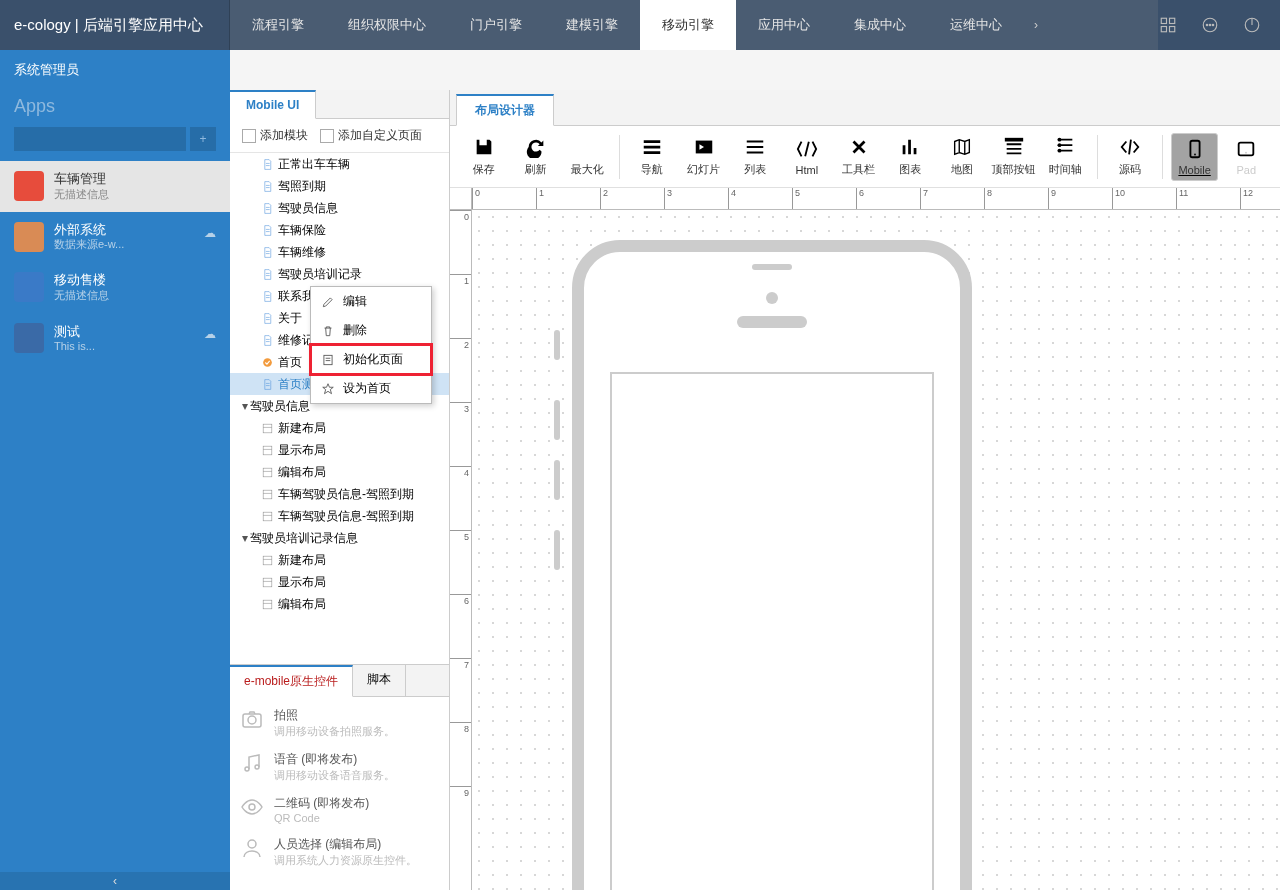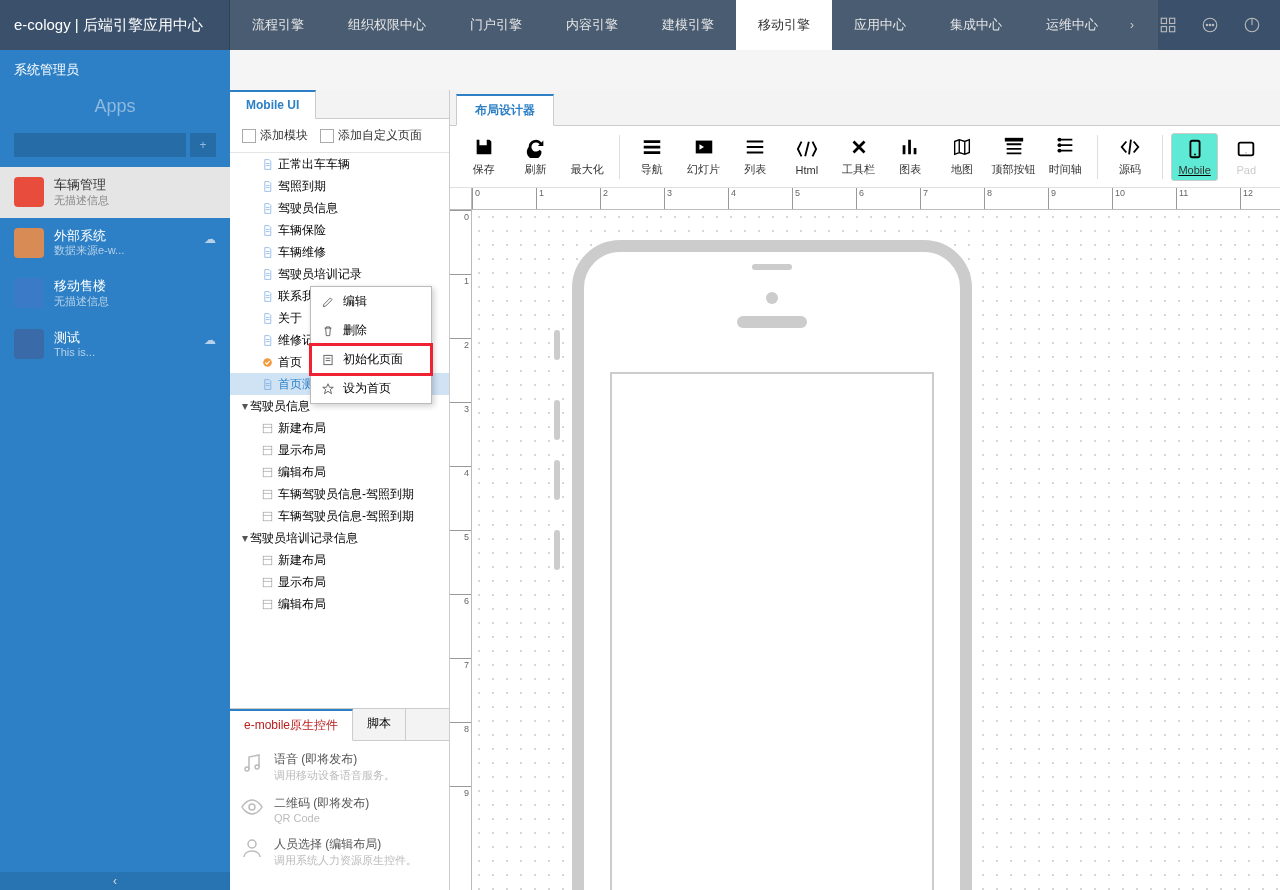--- a/index.html
+++ b/index.html
@@ -21,21 +21,21 @@
 .subbar{height:40px;display:flex;align-items:stretch;}
 .subleft{width:230px;background:#2d80c6;color:#fff;display:flex;align-items:center;padding-left:14px;font-size:13px;}
 .subright{flex:1;background:#fff;display:flex;align-items:center;border-bottom:1px solid #ddd;}
 .subright .sn{padding:0 22px;color:#333;height:40px;line-height:40px;cursor:pointer;font-size:13px;}
 
 
 .main{display:flex;height:calc(100% - 90px);}
 
 
 .sidebar{width:230px;background:#2d80c6;display:flex;flex-direction:column;position:relative;}
-.appsHead{padding:6px 14px 16px;color:#8fb9de;font-size:18px;font-family:Arial;text-align:center;}
+.appsHead{padding:6px 14px 10px;color:#8fb9de;font-size:18px;font-family:Arial;}
 .appsSearch{padding:0 14px 10px;display:flex;}
 .appsSearch .inp{flex:1;background:rgba(0,0,0,0.15);border:none;height:24px;}
 .appsSearch .add{width:26px;height:24px;background:rgba(0,0,0,0.15);margin-left:4px;display:flex;align-items:center;justify-content:center;color:#8fb9de;cursor:pointer;}
 .appList{}
 .appItem{display:flex;align-items:center;padding:10px 14px;cursor:pointer;position:relative;}
 .appItem.sel{background:#e5e5e5;}
 .appItem .aicon{width:30px;height:30px;border-radius:4px;margin-right:10px;display:flex;align-items:center;justify-content:center;}
 .appItem .atitle{color:#fff;font-size:13px;line-height:1.2;}
 .appItem.sel .atitle{color:#333;}
 .appItem .adesc{color:#b6d1e8;font-size:11px;}
@@ -75,21 +75,21 @@
 
 
 .designer{flex:1;background:#fff;display:flex;flex-direction:column;position:relative;overflow:hidden;}
 .dtabs{display:flex;border-bottom:1px solid #ccc;background:#f3f3f3;}
 .dtabs .dt{padding:6px 18px;background:#fff;border:1px solid #ccc;border-bottom:1px solid #fff;color:#2d80c6;font-weight:bold;cursor:pointer;margin:4px 0 -1px 6px;border-top:2px solid #2d80c6;}
 .dtoolbar{display:flex;align-items:center;padding:6px 10px;border-bottom:1px solid #e0e0e0;background:#fff;gap:4px;flex-wrap:nowrap;}
 .dtool{display:flex;flex-direction:column;align-items:center;width:48px;padding:4px 0;cursor:pointer;}
 .dtool svg{width:22px;height:22px;fill:#000;}
 .dtool .dl{font-size:11px;color:#333;margin-top:4px;}
 .dtool.sep{width:1px;height:44px;background:#ddd;padding:0;margin:0 4px;}
-.dtool.sel{background:#5eead4;border:1px solid #ccc;border-radius:3px;text-decoration:underline;}
+.dtool.sel{background:#a3a3a3;border:1px solid #ccc;border-radius:3px;text-decoration:underline;}
 .dtool.dis svg{fill:#ccc;}
 .dtool.dis .dl{color:#ccc;}
 .dcanvasWrap{flex:1;position:relative;overflow:hidden;}
 .ruler-h{position:absolute;top:0;left:22px;right:0;height:22px;background:#fff;border-bottom:1px solid #bbb;}
 .ruler-h .rgrad{position:absolute;top:0;bottom:0;border-left:1px solid #999;font-size:9px;padding-left:2px;color:#666;}
 .ruler-v{position:absolute;top:22px;left:0;width:22px;bottom:0;background:#fff;border-right:1px solid #bbb;}
 .ruler-v .rgrad{position:absolute;left:0;right:0;border-top:1px solid #999;font-size:9px;padding-top:1px;text-align:right;padding-right:2px;color:#666;}
 .ruler-corner{position:absolute;top:0;left:0;width:22px;height:22px;background:#fff;border-right:1px solid #bbb;border-bottom:1px solid #bbb;}
 .dcanvas{position:absolute;top:22px;left:22px;right:0;bottom:0;background-color:#fff;background-image:radial-gradient(#d7d7d7 1px,transparent 1px);background-size:14px 14px;overflow:hidden;}
 .phone{position:absolute;top:30px;left:100px;width:400px;height:760px;}
@@ -112,21 +112,20 @@
 </style>
 </head>
 <body>
 
 <div class="topbar">
   <div class="brand">e-cology | 后端引擎应用中心</div>
   <div class="topnav" id="topnav">
       <div class="tn">流程引擎</div>
       <div class="tn">组织权限中心</div>
       <div class="tn">门户引擎</div>
-      <div class="tn">内容引擎</div>
       <div class="tn">建模引擎</div>
       <div class="tn active">移动引擎</div>
       <div class="tn">应用中心</div>
       <div class="tn">集成中心</div>
       <div class="tn">运维中心</div>
       <div class="more">›</div>
     </div>
   <div class="topicons">
     <div class="ic">
         <svg viewBox="0 0 24 24">
@@ -390,20 +389,31 @@
           </span>
           <span class="tlbl">编辑布局</span>
         </div>
       </div>
     <div class="midbottom">
       <div class="btabs">
         <div class="bt active">e-mobile原生控件</div>
         <div class="bt">脚本</div>
       </div>
       <div class="palette" id="palette">
+          <div class="pitem">
+            <div class="picon"><svg viewBox="0 0 24 24">
+                <rect x="3" y="7" width="18" height="13" rx="2"></rect>
+                <circle cx="12" cy="13" r="4"></circle>
+                <path d="M9 7l1-2h4l1 2"></path>
+              </svg></div>
+            <div>
+              <div class="ptitle">拍照</div>
+              <div class="pdesc">调用移动设备拍照服务。</div>
+            </div>
+          </div>
           <div class="pitem">
             <div class="picon"><svg viewBox="0 0 24 24">
                 <path d="M9 18V6l10-2v12"></path>
                 <circle cx="7" cy="18" r="2"></circle>
                 <circle cx="17" cy="16" r="2"></circle>
               </svg></div>
             <div>
               <div class="ptitle">语音 (即将发布)</div>
               <div class="pdesc">调用移动设备语音服务。</div>
             </div>

